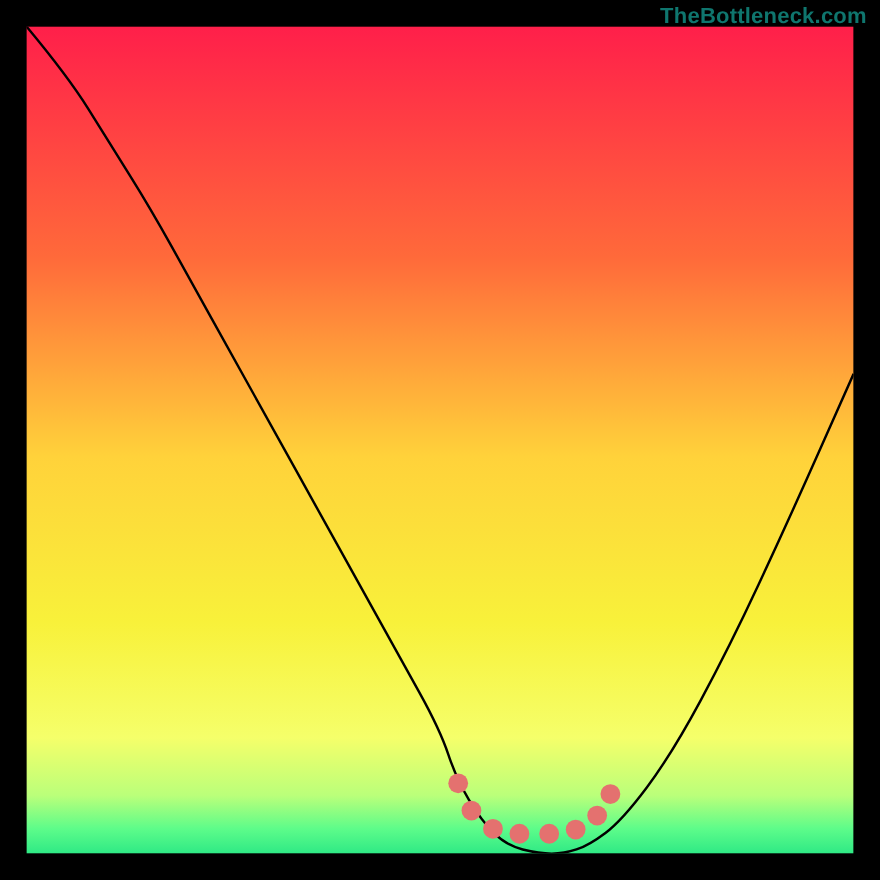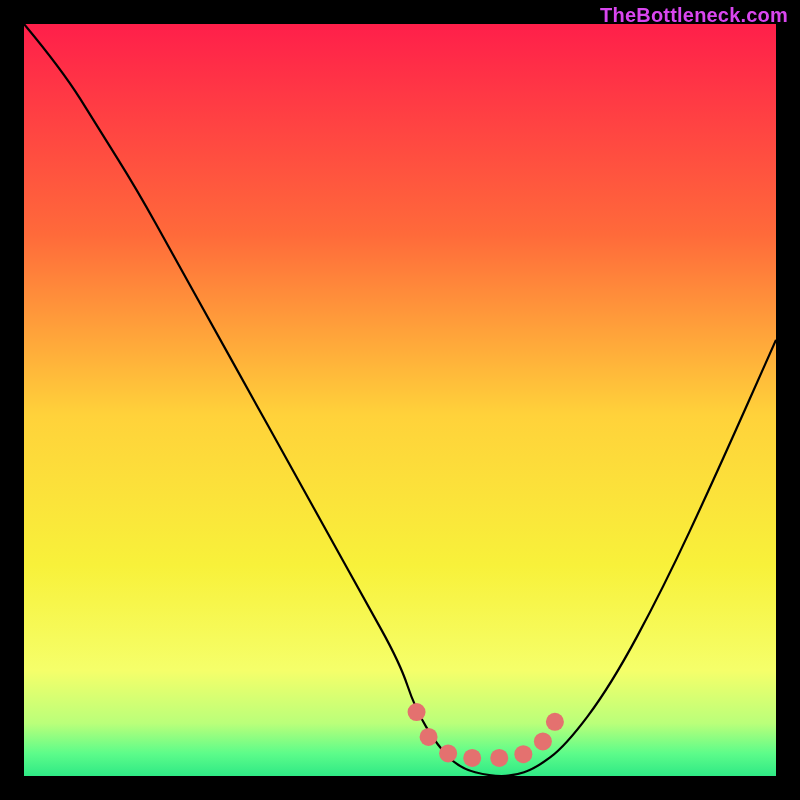--- a/index.html
+++ b/index.html
@@ -15,21 +15,21 @@
     position: relative;
     width: 800px;
     height: 800px;
   }
   .attribution {
     position: absolute;
     top: 4px;
     right: 12px;
     font-size: 20px;
     font-weight: 600;
-    color: #d946ef;
+    color: #0f766e;
     letter-spacing: 0.2px;
     z-index: 10;
   }
   .plot {
     position: absolute;
     left: 24px;
     top: 24px;
     width: 752px;
     height: 752px;
   }

